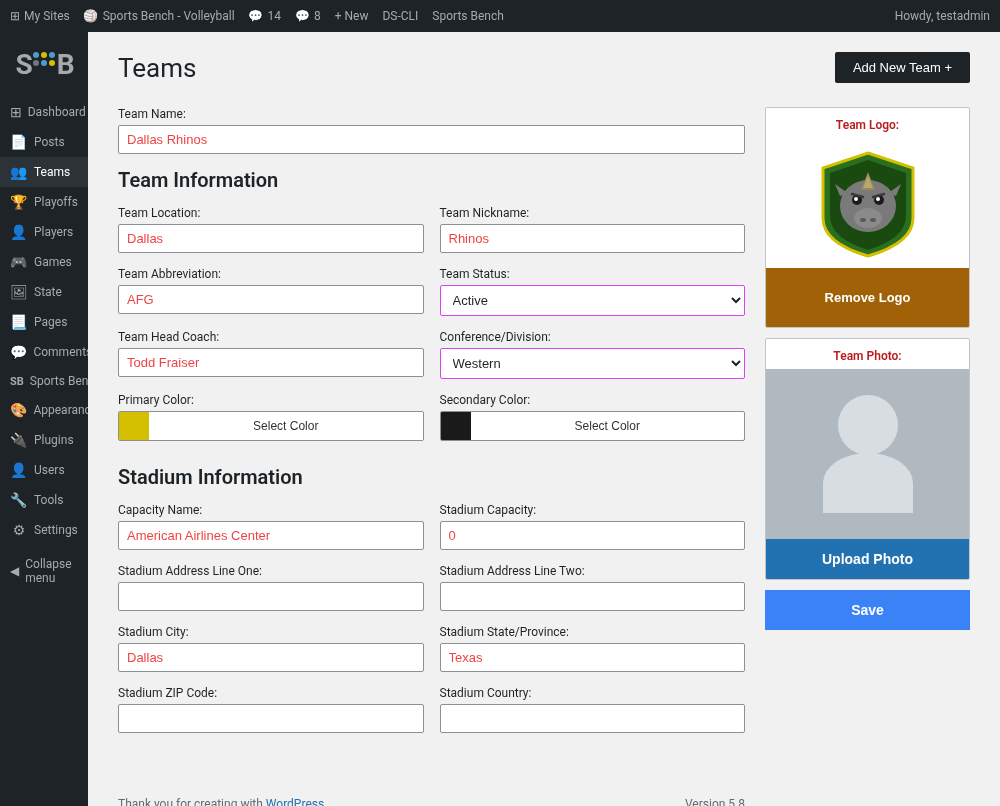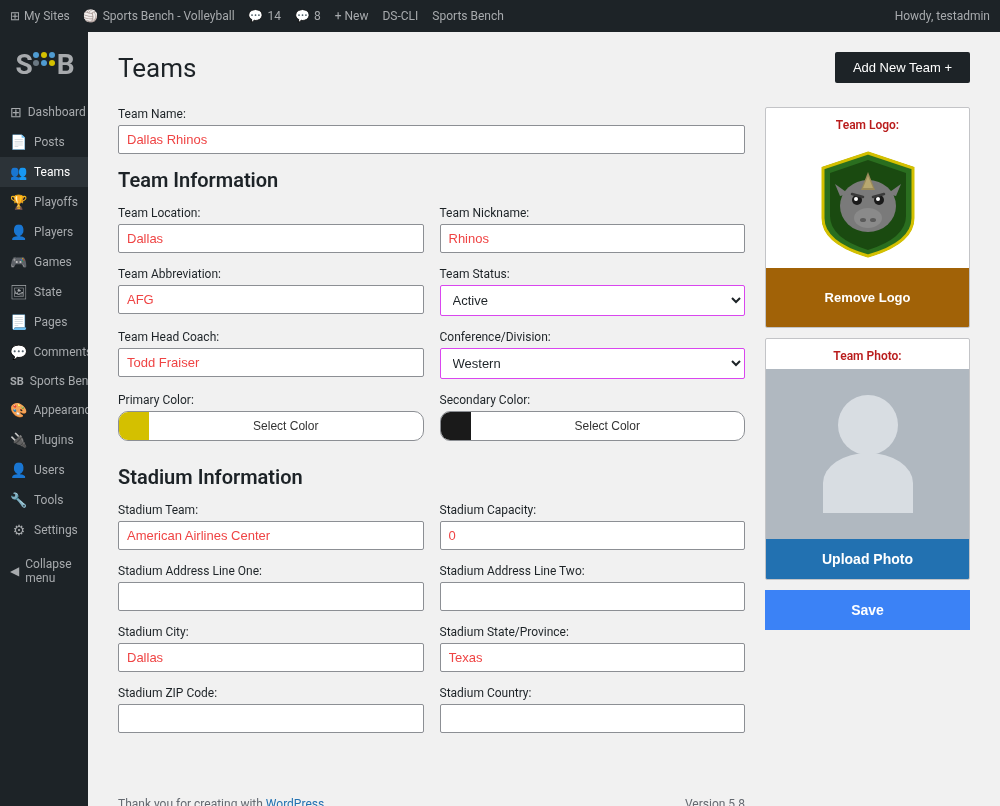--- a/index.html
+++ b/index.html
@@ -182,21 +182,21 @@
       appearance: auto;
     }
 
     
     .color-picker-row {
       display: flex;
       align-items: center;
       gap: 0;
       border: 1px solid #8c8f94;
       background: #fff;
-      border-radius: 10px;
+      border-radius: 2px;
       overflow: hidden;
       height: 30px;
     }
     .color-swatch {
       width: 30px;
       height: 100%;
       flex-shrink: 0;
     }
     .color-select-btn {
       flex: 1;
@@ -494,21 +494,21 @@
             <div class="color-picker-row">
               <div class="color-swatch" style="background:#1a1a1a;"></div>
               <button class="color-select-btn">Select Color</button>
             </div>
           </div>
         </div>
 
         <h2 class="section-title">Stadium Information</h2>
         <div class="form-grid">
           <div class="field-group">
-            <label class="field-label">Stadium Team:</label>
+            <label class="field-label">Capacity Name:</label>
             <input type="text" class="text-input" value="American Airlines Center" style="">
           </div>
           <div class="field-group">
             <label class="field-label">Stadium Capacity:</label>
             <input type="text" class="text-input" value="0" style="">
           </div>
           <div class="field-group">
             <label class="field-label">Stadium Address Line One:</label>
             <input type="text" class="text-input" style="">
           </div>

